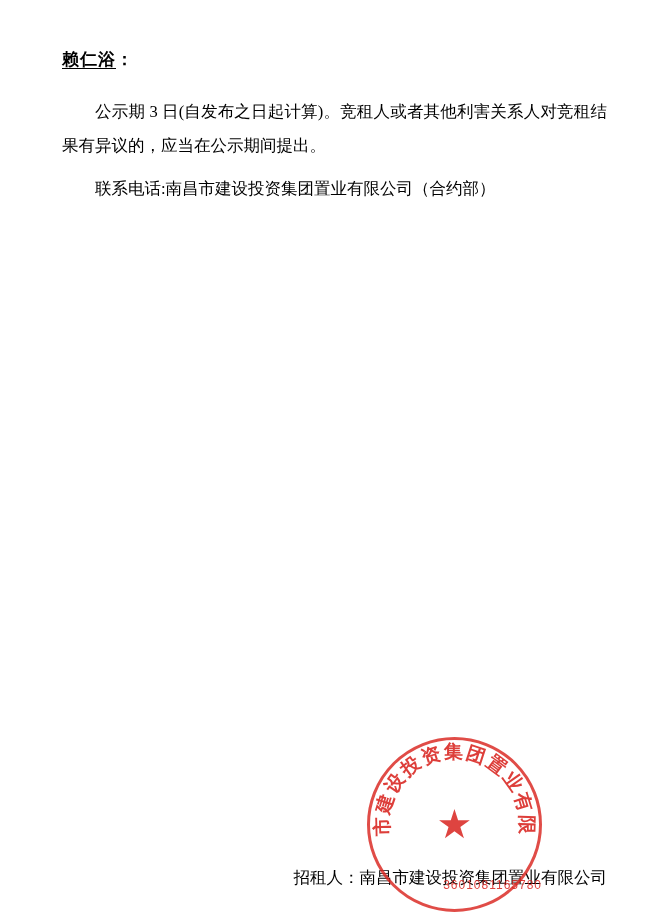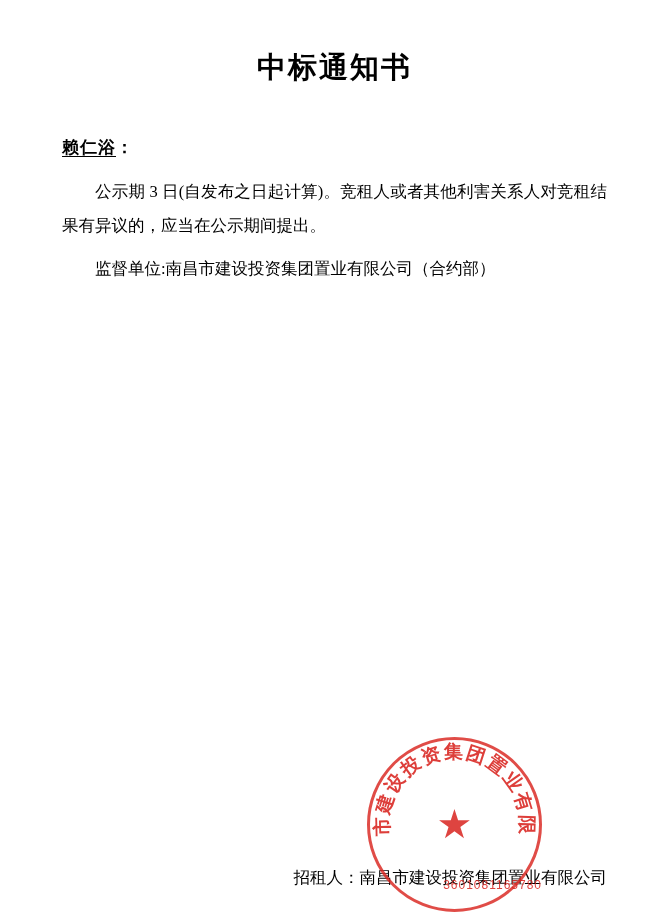--- a/index.html
+++ b/index.html
@@ -62,21 +62,21 @@
     letter-spacing: 1px;
   }
   .result-value {
     font-weight: normal;
     text-decoration: underline;
     text-underline-offset: 4px;
     padding: 0 10px;
     letter-spacing: 0.5px;
   }
   .notice-block {
-    margin-top: 16px;
+    margin-top: 24px;
     font-size: 16.5px;
     line-height: 2.05;
     text-align: justify;
     text-justify: inter-ideograph;
   }
   .supervisor-block {
     margin-top: 10px;
     font-size: 16.5px;
     line-height: 1.95;
     text-indent: 2em;
@@ -145,31 +145,30 @@
     font-weight: bold;
     letter-spacing: 2px;
     opacity: 0.88;
   }
 </style>
 </head>
 <body>
 
 <div class="page">
 
-  <div class="doc-title">中标通知书</div>
 
   <div class="addressee">
     <span class="name">赖仁浴</span><span>：</span>
   </div>
 
 
 
   <div class="notice-block indent">公示期 3 日(自发布之日起计算)。竞租人或者其他利害关系人对竞租结果有异议的，应当在公示期间提出。</div>
 
-  <div class="supervisor-block">监督单位:南昌市建设投资集团置业有限公司（合约部）</div>
+  <div class="supervisor-block">联系电话:南昌市建设投资集团置业有限公司（合约部）</div>
 
   <div class="signature">
     <div class="sig-line">招租人：南昌市建设投资集团置业有限公司</div>
   </div>
 
   <div class="seal">
     <div class="seal-ring"></div>
     <svg class="seal-arc" viewBox="0 0 175 175">
       <defs>
         <path id="arcpath" d="M 22,95 A 66,66 0 1 1 153,95" fill="none"></path>

